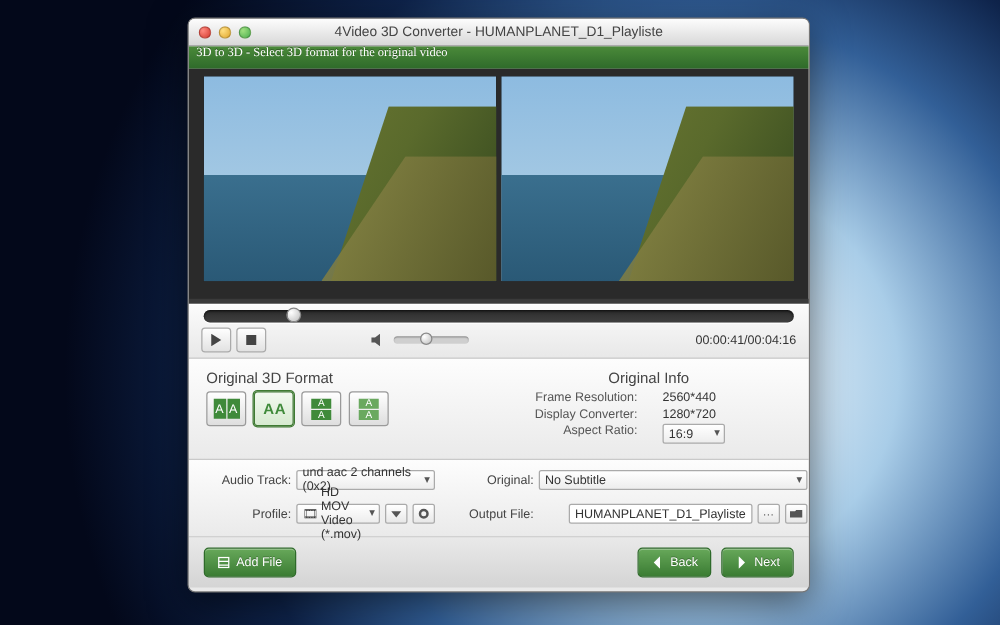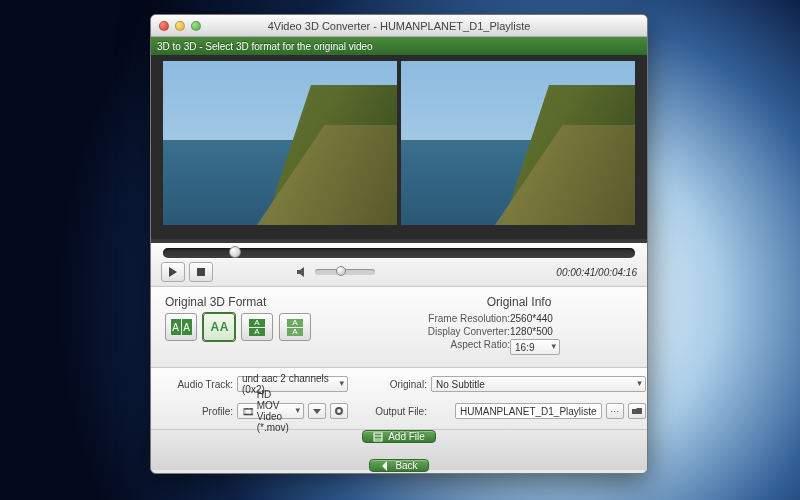--- a/index.html
+++ b/index.html
@@ -18,42 +18,43 @@
     position: relative;
   }
   .traffic { display: flex; gap: 6px; padding-left: 8px; }
   .traffic span { width: 10px; height: 10px; border-radius: 50%; display: block; border: 1px solid rgba(0,0,0,.2); }
   .t-red{background:radial-gradient(circle at 30% 30%,#ff8a80,#d43a2f);}
   .t-yellow{background:radial-gradient(circle at 30% 30%,#ffe082,#e0a62d);}
   .t-green{background:radial-gradient(circle at 30% 30%,#a0e080,#4caf50);}
   .title { position:absolute; left:0; right:0; text-align:center; font-size:11px; color:#444; }
   .greenbar {
     height: 18px; background: linear-gradient(#4b8a3a,#2e6a2a);
-    color:#fff; font-size:10px; display:flex; align-items:center; padding:0 6px;
+    color:#fff; font-size:10px; display:flex; align-items:flex-start; padding:0 6px;
     text-shadow:0 -1px 0 rgba(0,0,0,.4);
+    font-family:Liberation Serif, serif;
   }
   .preview {
     height: 188px; background:#2a2a2a; display:flex; justify-content:center; align-items:flex-start;
     gap:4px; padding:6px 10px 16px 10px; border-bottom:4px solid #3a3a3a;
   }
   .frame { width: 234px; height: 164px; background:#000; position:relative; overflow:hidden; }
   .sky { position:absolute; inset:0; background:linear-gradient(#8dbbe0,#b7d4e6); }
   .sea { position:absolute; left:0; right:0; bottom:0; height:52%; background:linear-gradient(#3a6f8e,#2a5976); }
   .cliff { position:absolute; bottom:0; right:-40px; width:210px; height:140px;
     background:linear-gradient(120deg,#6e7a33 0%,#5a6a2c 40%,#3f5222 70%,#2a3816 100%);
     clip-path: polygon(18% 100%, 40% 0%, 100% 0%, 100% 100%);
   }
   .cliff2 { position:absolute; bottom:0; right:-10px; width:150px; height:100px;
     background:linear-gradient(115deg,#8e8a49,#5c5a2b);
     clip-path: polygon(0% 100%, 45% 0%, 100% 0%, 100% 100%); opacity:.85;
   }
   .controls {
     height: 44px; background:linear-gradient(#fbfbfb,#e8e8e8);
     border-top:1px solid #fff; border-bottom:1px solid #c9c9c9;
-    display:flex; align-items:center; padding:0 10px; position:relative;font-style:italic;
+    display:flex; align-items:center; padding:0 10px; position:relative;
   }
   .scrub {
     position:absolute; top:4px; left:12px; right:12px; height:10px;
     background:linear-gradient(#2c2c2c,#404040); border-radius:5px;
     box-shadow:inset 0 1px 2px rgba(0,0,0,.7),0 1px 0 #fff;
   }
   .scrub .knob{
     position:absolute; top:-2px; left:14%; width:12px; height:12px; border-radius:50%;
     background:radial-gradient(circle at 30% 30%,#fff,#bdbdbd); border:1px solid #888;
   }
@@ -77,35 +78,35 @@
   .label{font-size:12px;color:#444;margin-bottom:4px;}
   .fmtbtns{display:flex;gap:6px;margin-top:2px;}
   .fmtb{width:32px;height:28px;border:1px solid #9a9a9a;border-radius:3px;background:linear-gradient(#fff,#dedede);display:flex;align-items:center;justify-content:center;cursor:pointer;position:relative;}
   .fmtb.sel{border-color:#3f7a33;box-shadow:0 0 0 1px #3f7a33;background:linear-gradient(#f3f9f0,#d6ead0);}
   .fmtb .g{color:#3f8a3a;font-weight:bold;font-size:12px;letter-spacing:-1px;}
   .fmtb .halves{display:flex;gap:1px;}
   .fmtb .halves span{width:10px;height:16px;background:#3f8a3a;color:#fff;font-size:10px;display:flex;align-items:center;justify-content:center;}
   .fmtb .stack{display:flex;flex-direction:column;gap:1px;}
   .fmtb .stack span{width:16px;height:8px;background:#3f8a3a;color:#fff;font-size:8px;display:flex;align-items:center;justify-content:center;}
   .infoitem{display:flex;font-size:10px;margin-bottom:2px;}
-  .infoitem .k{width:105px;text-align:right;color:#555;margin-right:0;}
+  .infoitem .k{width:105px;text-align:right;color:#555;margin-right:20px;}
   .drop{height:16px;font-size:10px;border:1px solid #aaa;border-radius:2px;background:linear-gradient(#fff,#ededed);padding:0 14px 0 4px;position:relative;display:inline-flex;align-items:center;min-width:60px;cursor:pointer;}
   .drop::after{content:"▾";position:absolute;right:3px;top:1px;font-size:9px;color:#555;}
   .lowerpanel{
     background:linear-gradient(#fdfdfd,#eaeaea); border-bottom:1px solid #c9c9c9;
     padding:8px 14px 10px 14px; display:grid; grid-template-columns:1fr 1fr; column-gap:16px; row-gap:6px;gap:11px;
   }
   .fieldrow{display:flex;align-items:center;gap:4px;}
   .fieldrow .fl{font-size:10px;color:#444;width:68px;text-align:right;}
   .fieldrow .drop, .fieldrow .txt{flex:1;}
   .txt{height:16px;font-size:10px;border:1px solid #aaa;border-radius:2px;background:#fff;padding:0 4px;display:inline-flex;align-items:center;margin-left:24px;}
   .mini{width:18px;height:16px;border:1px solid #aaa;border-radius:2px;background:linear-gradient(#fff,#e8e8e8);display:flex;align-items:center;justify-content:center;cursor:pointer;}
   .mini svg{width:10px;height:10px;fill:#555;}
   .footer{
-    height:40px;background:linear-gradient(#e9e9e9,#d4d4d4);display:flex;align-items:center;padding:0 12px;gap:8px;flex-direction:column;
+    height:40px;background:linear-gradient(#e9e9e9,#d4d4d4);display:flex;align-items:center;padding:0 12px;gap:8px;
   }
   .gbtn{
     height:24px;border:1px solid #2e6a2a;border-radius:4px;
     background:linear-gradient(#67a85a,#3b7c33);color:#fff;font-size:10px;
     display:flex;align-items:center;padding:0 10px;gap:5px;cursor:pointer;
     text-shadow:0 -1px 0 rgba(0,0,0,.3);box-shadow:inset 0 1px 0 rgba(255,255,255,.3);
   }
   .gbtn svg{width:10px;height:10px;fill:#fff;}
   .spacer{flex:1;}
 </style>
@@ -197,21 +198,21 @@
       </div>
     </div>
     <div class="rightcol">
       <div class="label" style="text-align:center">Original Info</div>
       <div class="infoitem">
         <span class="k">Frame Resolution:</span>
         <span>2560*440</span>
       </div>
       <div class="infoitem">
         <span class="k">Display Converter:</span>
-        <span>1280*500</span>
+        <span>1280*720</span>
       </div>
       <div class="infoitem">
         <span class="k">Aspect Ratio:</span>
         <span class="drop" style="min-width:50px">
             <span>16:9</span>
           </span>
       </div>
     </div>
   </div>
 

